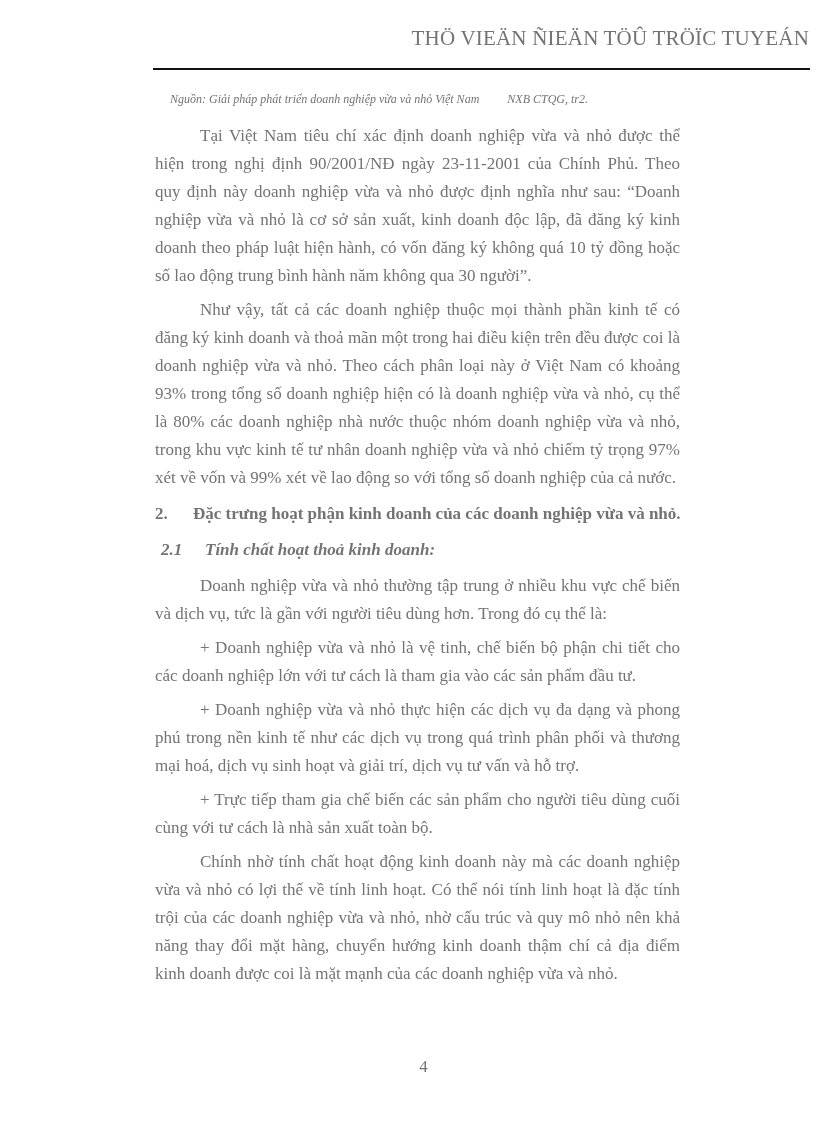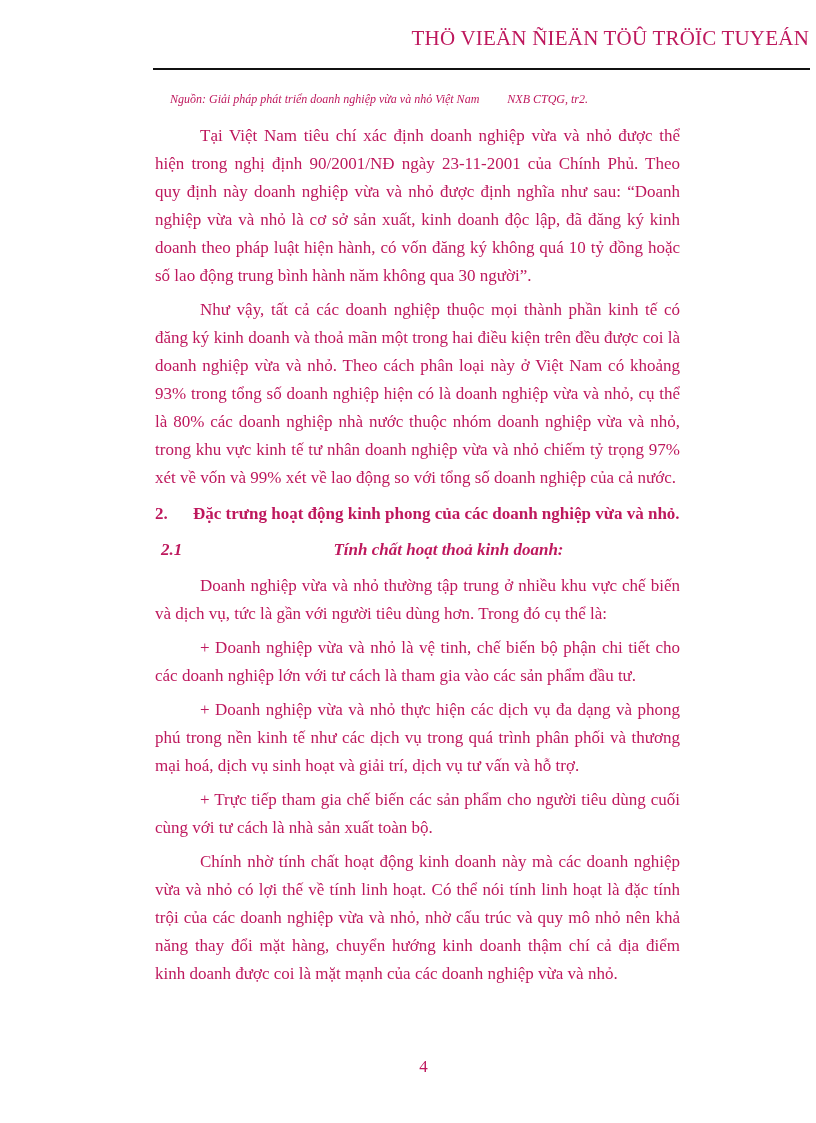--- a/index.html
+++ b/index.html
@@ -2,21 +2,21 @@
 <html><head>
   <meta charset="utf-8">
   <style>
     html, body { margin: 0; padding: 0; }
     body { background: #ffffff; }
     .page {
       position: relative;
       width: 816px;
       height: 1123px;
       background: #ffffff;
-      color: #be185d;
+      color: #737373;
       font-family: "Liberation Serif", "DejaVu Serif", serif;
       overflow: hidden;
     }
     .watermark {
       position: absolute;
       top: 26px;
       right: 7px;
       font-size: 21px;
       letter-spacing: 0.2px;
       white-space: nowrap;
@@ -58,21 +58,21 @@
       text-indent: 0;
       text-align: justify;
     }
     .heading-l1 .num { position: absolute; left: 0; top: 0; }
     .heading-l2 {
       font-weight: bold;
       font-style: italic;
       margin: 0 0 8px 0;
       padding-left: 50px;
       position: relative;
-      text-align: center;
+      text-align: left;
       text-indent: 0;
     }
     .heading-l2 .num { position: absolute; left: 6px; top: 0; }
     .page-footer {
       position: absolute;
       bottom: 46px;
       left: 155px;
       width: 537px;
       text-align: center;
     }
@@ -91,21 +91,21 @@
   <main class="content">
 
     <p class="source"><span>Nguồn: Giải pháp phát triển doanh nghiệp vừa và nhỏ Việt Nam</span><span class="source-ref">NXB CTQG, tr2.</span></p>
 
     <p class="para">Tại Việt Nam tiêu chí xác định doanh nghiệp vừa và nhỏ được thể hiện trong nghị định 90/2001/NĐ ngày 23-11-2001 của Chính Phủ. Theo quy định này doanh nghiệp vừa và nhỏ được định nghĩa như sau: “Doanh nghiệp vừa và nhỏ là cơ sở sản xuất, kinh doanh độc lập, đã đăng ký kinh doanh theo pháp luật hiện hành, có vốn đăng ký không quá 10 tỷ đồng hoặc số lao động trung bình hành năm không qua 30 người”.</p>
 
     <p class="para">Như vậy, tất cả các doanh nghiệp thuộc mọi thành phần kinh tế  có đăng ký kinh doanh và thoả mãn một trong hai điều kiện trên đều được coi là doanh nghiệp vừa và nhỏ. Theo cách phân loại này ở Việt Nam có khoảng 93% trong tổng số doanh nghiệp hiện có là doanh nghiệp vừa và nhỏ, cụ thể là 80% các doanh nghiệp nhà nước thuộc nhóm doanh nghiệp vừa và nhỏ, trong khu vực kinh tế tư nhân doanh nghiệp vừa và nhỏ chiếm tỷ trọng 97% xét về vốn và 99% xét về lao động so với tổng số doanh nghiệp của cả nước.</p>
 
     <p class="heading-l1">
       <span class="num">2.</span>
-      <span>Đặc trưng hoạt động kinh phong của các doanh nghiệp vừa và nhỏ.</span>
+      <span>Đặc trưng hoạt phận kinh doanh của các doanh nghiệp vừa và nhỏ.</span>
     </p>
 
     <p class="heading-l2">
       <span class="num">2.1</span>
       <span>Tính chất hoạt thoả kinh doanh:</span>
     </p>
 
     <p class="para">Doanh nghiệp vừa và nhỏ thường tập trung ở nhiều khu vực chế biến và dịch vụ, tức là gần với người tiêu dùng hơn. Trong đó cụ thể là:</p>
 
     <p class="para">+ Doanh nghiệp vừa và nhỏ là vệ tinh, chế biến bộ phận chi tiết cho các doanh nghiệp lớn với tư cách là tham gia vào các sản phẩm đầu tư.</p>

